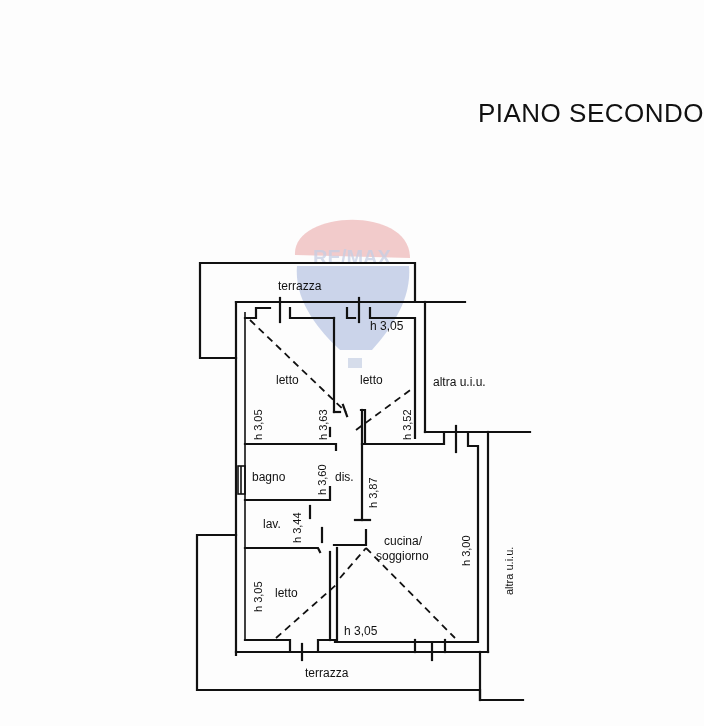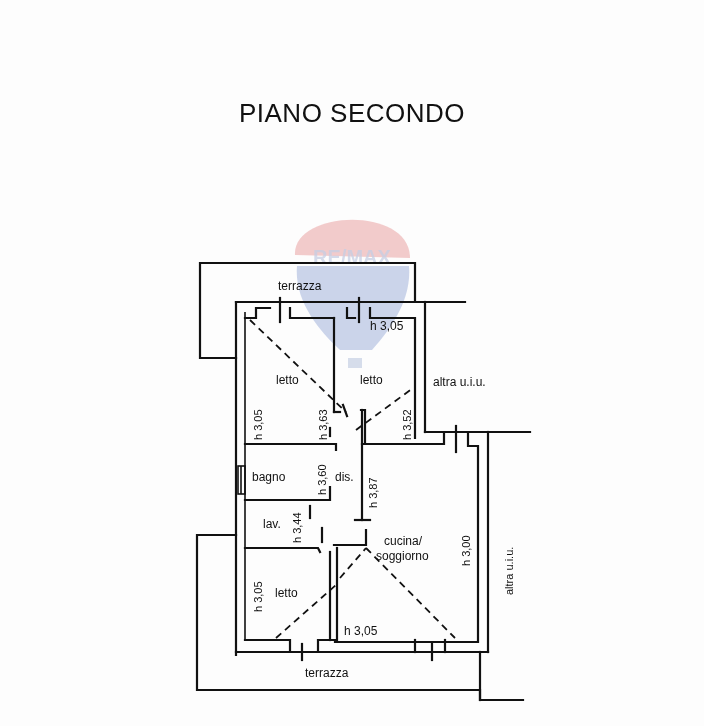--- a/index.html
+++ b/index.html
@@ -1,19 +1,19 @@
 <!DOCTYPE html>
 <html><head>
 <meta charset="utf-8">
 <style>
   html, body { margin: 0; padding: 0; background: #ffffff; }
   body { width: 704px; height: 726px; position: relative; overflow: hidden;
          font-family: "Liberation Sans", "DejaVu Sans", sans-serif; }
   .page { position: absolute; left: 0; top: 0; width: 704px; height: 726px; background: #fdfdfd; }
-  .title { position: absolute; left: 0; width: 704px; top: 98px; text-align: center;
+  .title { position: absolute; left: 0; width: 704px; top: 98px; text-align: right;
            font-size: 26px; letter-spacing: 0.5px; color: #111; }
   svg { position: absolute; left: 0; top: 0; }
   .wall { stroke: #111; stroke-width: 2.2; fill: none; stroke-linecap: square; }
   .thin { stroke: #111; stroke-width: 1.6; fill: none; }
   .dash { stroke: #111; stroke-width: 1.8; fill: none; stroke-dasharray: 7 5; }
   .lbl { font-family: "Liberation Sans", sans-serif; font-size: 12px; fill: #111; }
   .lbl-sm { font-family: "Liberation Sans", sans-serif; font-size: 11px; fill: #111; }
   .wm-text { font-family: "Liberation Sans", sans-serif; font-size: 20px; font-weight: bold; fill: #9aa9cf; opacity: 0.75; }
 </style>
 </head>

